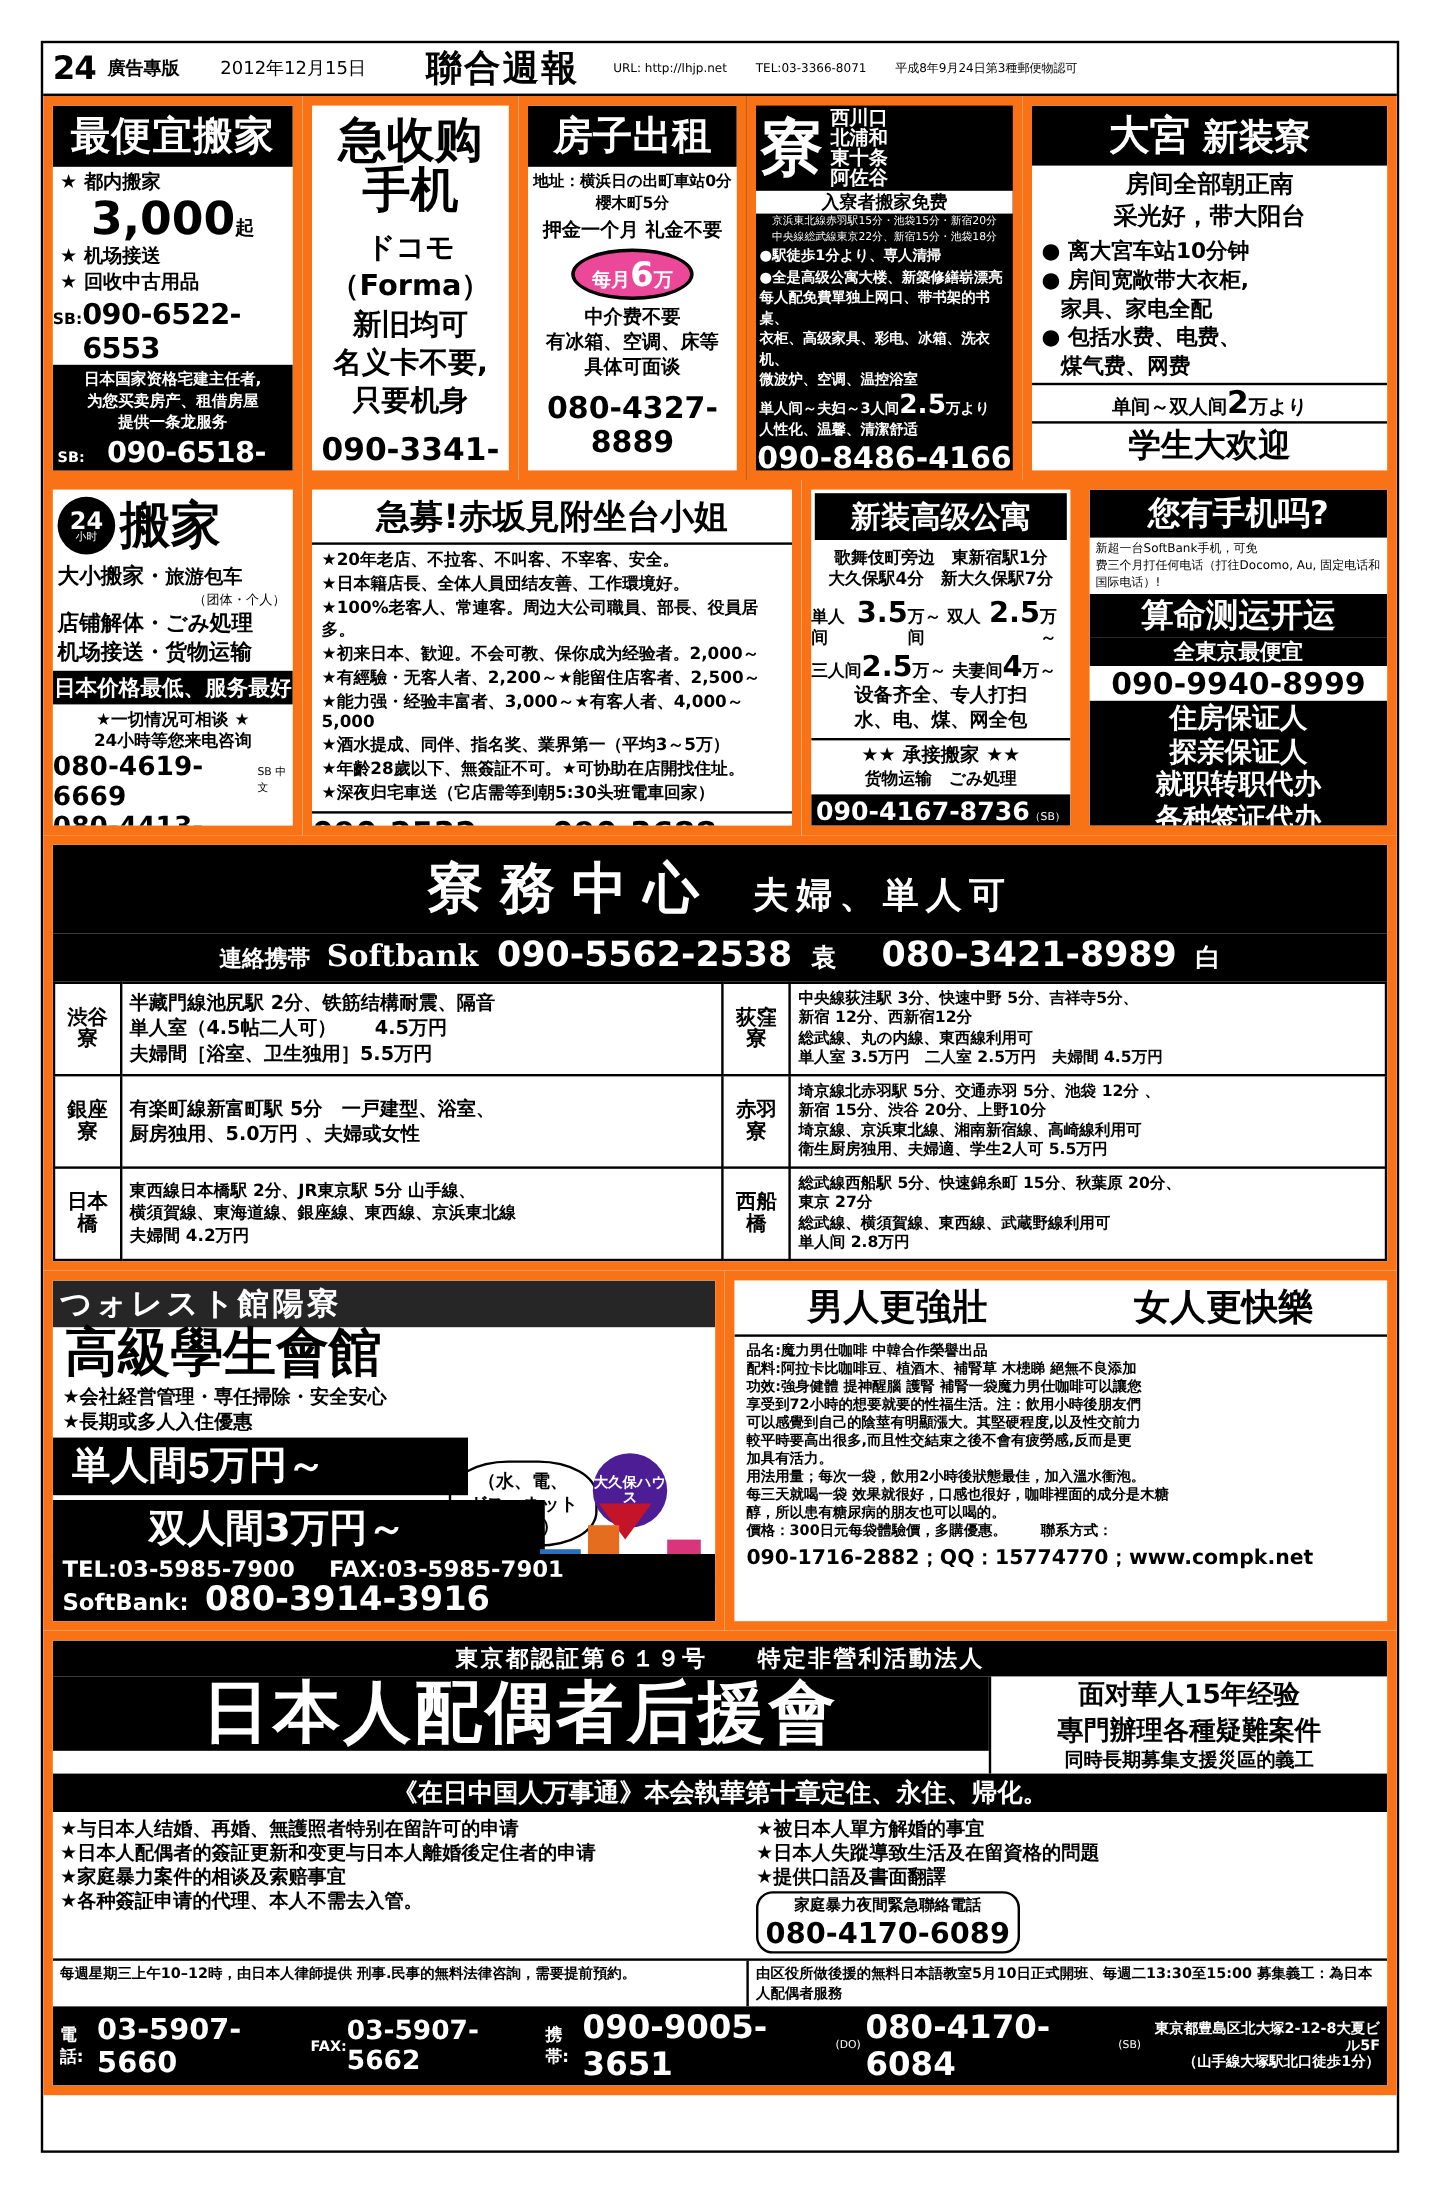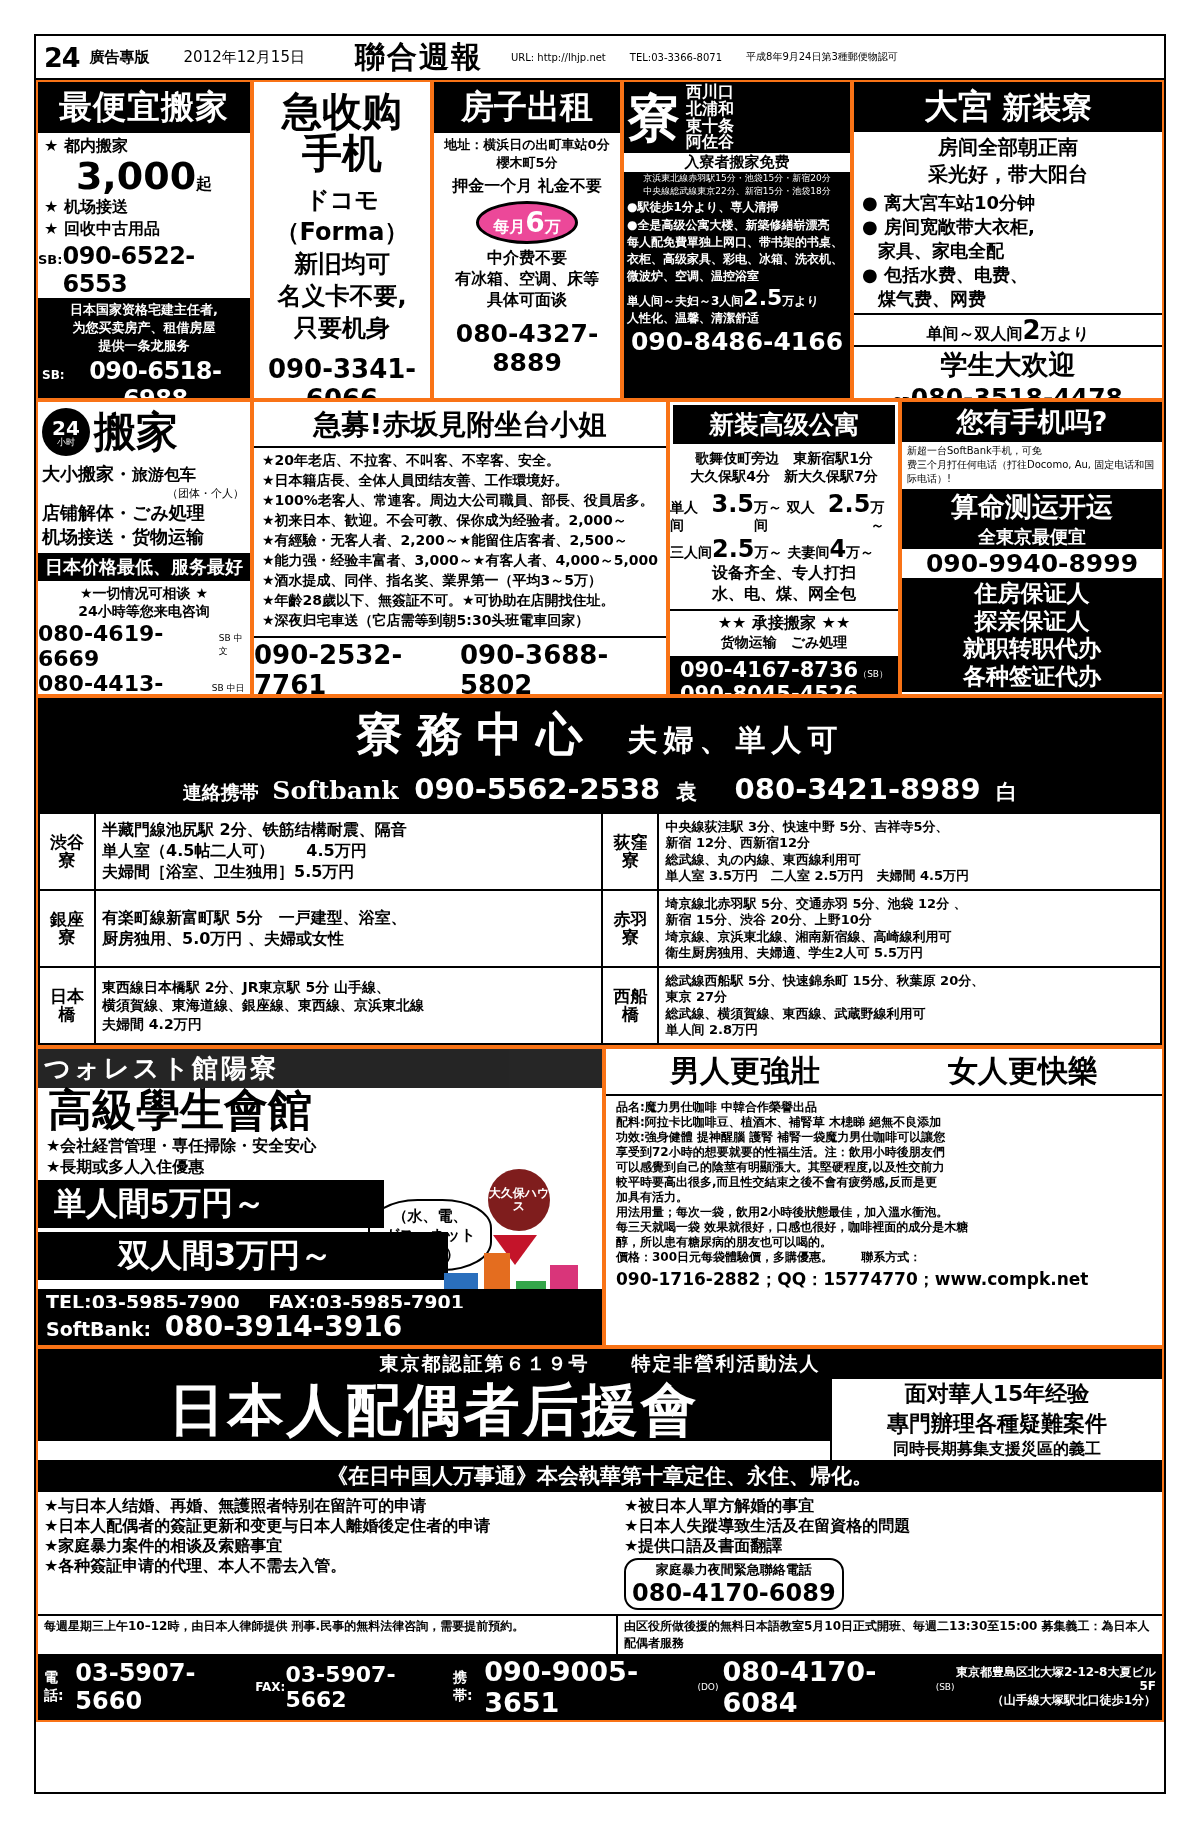--- a/index.html
+++ b/index.html
@@ -9,21 +9,21 @@
 
   
   .masthead{display:flex;align-items:center;height:44px;border-bottom:2px solid #000;padding:0 8px;box-sizing:border-box;gap:10px;}
   .pg-num{font-size:27px;font-weight:bold;letter-spacing:-1px;}
   .mh-sec{font-size:15px;font-weight:bold;}
   .mh-date{font-size:15px;margin-left:24px;}
   .mh-title{font-size:30px;font-weight:bold;letter-spacing:2px;margin-left:40px;font-family:"DejaVu Serif","Liberation Serif",serif;}
   .mh-url{font-size:10px;margin-left:18px;}
   .mh-tel{font-size:10px;margin-left:14px;}
   .mh-note{font-size:10px;margin-left:14px;}
-  .ad{border:2px solid #f97316;box-sizing:border-box;position:relative;overflow:hidden;background:#fff;}
+  .ad{border:8px solid #f97316;box-sizing:border-box;position:relative;overflow:hidden;background:#fff;}
   .inv{background:#000;color:#fff;}
   .ctr{text-align:center;}
   .b{font-weight:bold;}
   .tiny{font-size:9px;}
   .s10{font-size:10px;}
   .s11{font-size:11px;}
   .s12{font-size:12px;}
   .s13{font-size:13px;}
   .s14{font-size:14px;}
   .s16{font-size:16px;}
@@ -327,21 +327,21 @@
     <div class="ad" style="width:568px;position:relative;">
       <div class="inv b" style="font-size:26px;letter-spacing:3px;padding:2px 6px;opacity:.85;">つォレスト館陽寮</div>
       <div class="b" style="font-size:44px;line-height:1;padding-left:10px;">高級學生會館</div>
       <div class="b s16" style="padding:4px 0 0 8px;">★会社経営管理・専任掃除・安全安心</div>
       <div class="b s16" style="padding:0 0 2px 8px;">★長期或多人入住優惠</div>
       <div class="inv b" style="font-size:32px;padding:2px 0 2px 16px;width:330px;font-family:Liberation Mono, monospace;">単人間5万円～</div>
       <div class="inv b" style="font-size:32px;margin-top:4px;padding:2px 0 2px 80px;width:330px;">双人間3万円～</div>
       <div style="position:absolute;left:330px;top:150px;border:2px solid #000;border-radius:40%;padding:6px 14px;font-size:15px;font-weight:bold;white-space:pre-line;line-height:1.25;text-align:center;">（水、電、
 ガス、ネット
 代込み）</div>
-      <div style="position:absolute;left:450px;top:120px;width:62px;height:62px;background:#7f1d1d;color:#fff;border-radius:50%;display:flex;align-items:center;justify-content:center;font-size:12px;font-weight:bold;text-align:center;line-height:1.1;white-space:pre-line;">大久保ハウス</div>
+      <div style="position:absolute;left:450px;top:144px;width:62px;height:62px;background:#4c1d95;color:#fff;border-radius:50%;display:flex;align-items:center;justify-content:center;font-size:12px;font-weight:bold;text-align:center;line-height:1.1;white-space:pre-line;">大久保ハウス</div>
       <div style="position:absolute;left:455px;top:186px;width:0;height:0;border-left:22px solid transparent;border-right:22px solid transparent;border-top:30px solid #c4142a;"></div>
       <div style="position:absolute;left:400px;top:200px;width:150px;height:80px;">
         <div style="position:absolute;left:6px;top:24px;width:34px;height:56px;background:#2a6fbd;"></div>
         <div style="position:absolute;left:46px;top:4px;width:26px;height:76px;background:#e46d1f;"></div>
         <div style="position:absolute;left:78px;top:32px;width:30px;height:48px;background:#34a64a;"></div>
         <div style="position:absolute;left:112px;top:16px;width:28px;height:64px;background:#d9357a;"></div>
       </div>
       <div class="inv b" style="position:absolute;left:0;bottom:30px;width:100%;font-size:19px;padding:2px 8px;box-sizing:border-box;">
         <span>TEL:03-5985-7900</span>
         <span style="margin-left:22px;">FAX:03-5985-7901</span>

